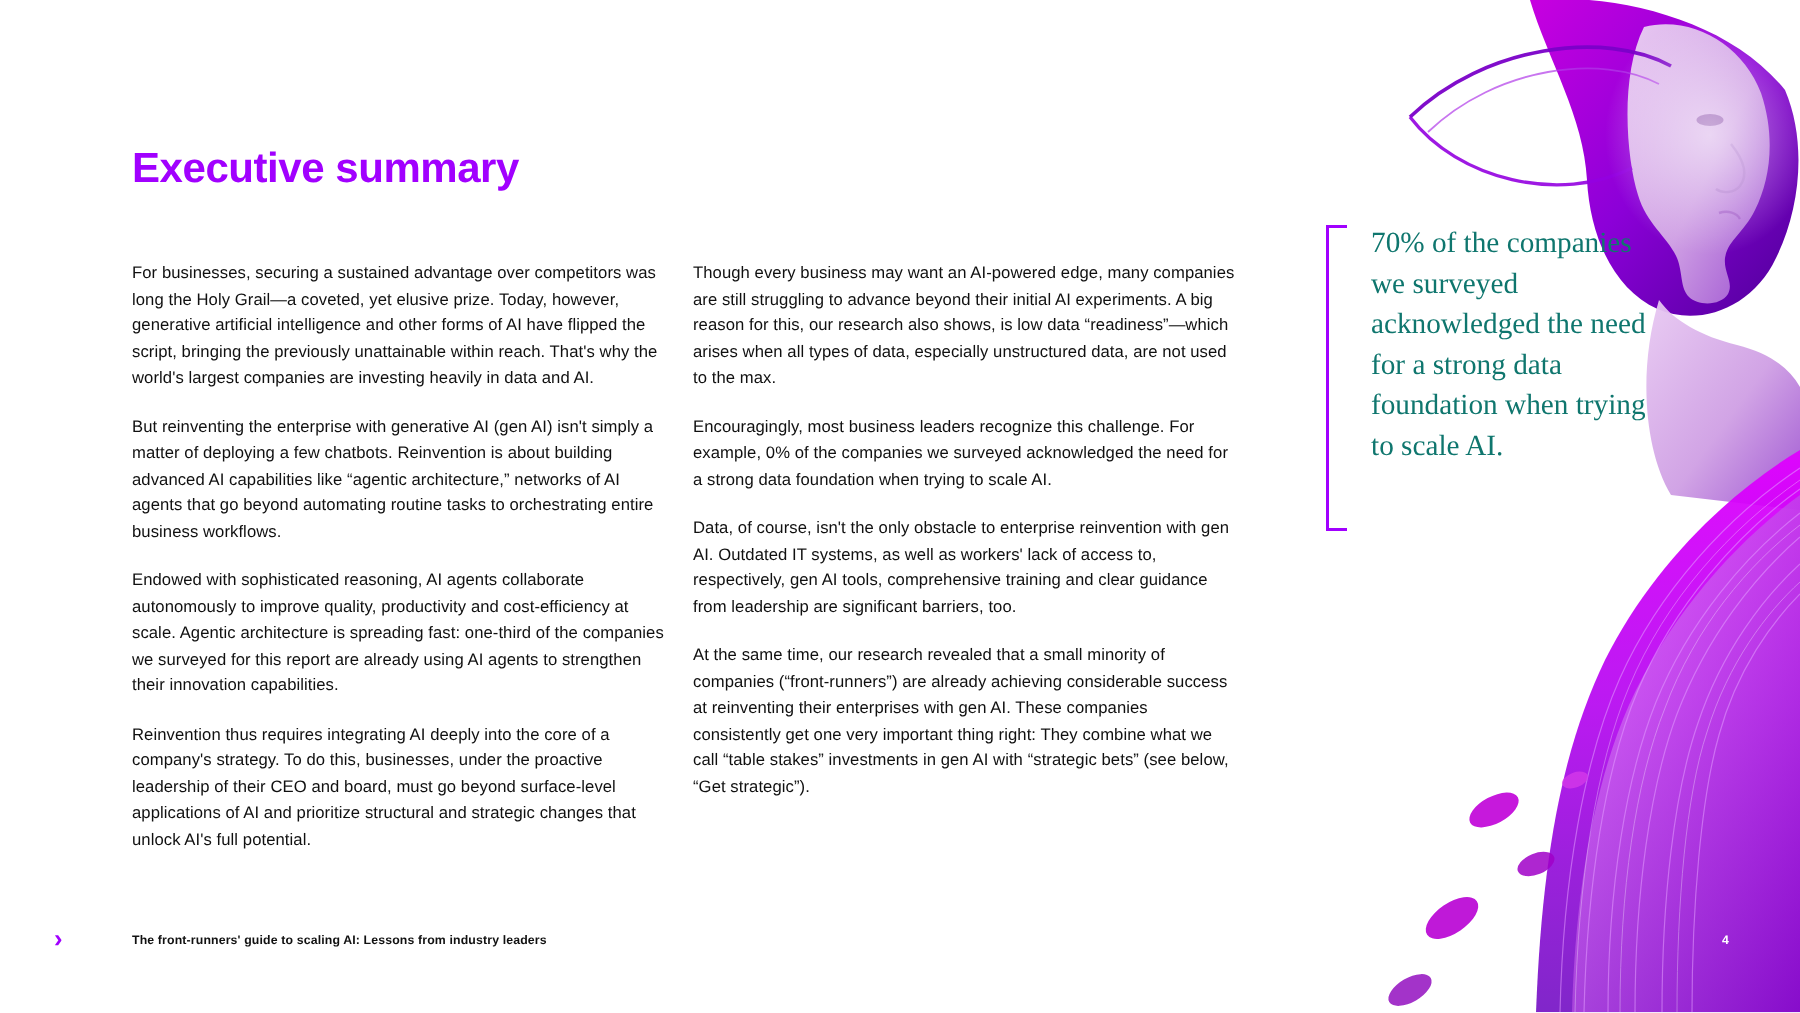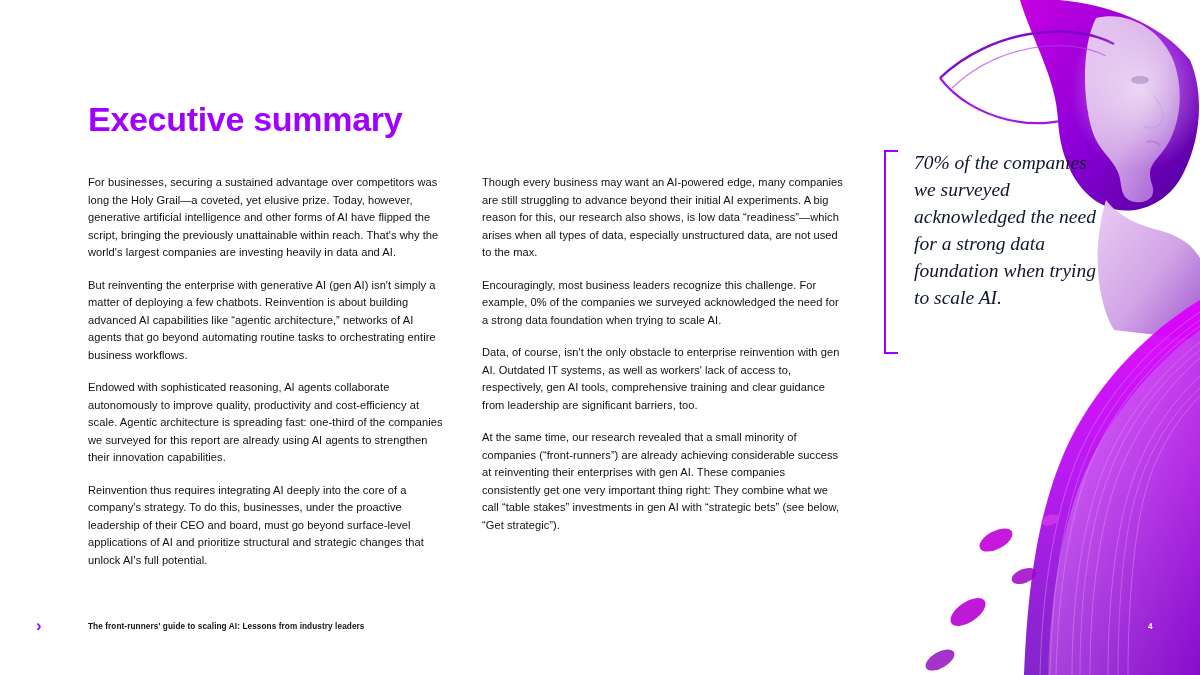--- a/index.html
+++ b/index.html
@@ -31,42 +31,42 @@
     height: 675px;
     overflow: hidden;
   }
   .artwork svg { display: block; }
 
   
   .page-title {
     position: absolute;
     left: 88px;
     top: 78px;
-    font-size: 34px;
+    font-size: 28px;
     font-weight: 700;
     color: #a100ff;
     letter-spacing: -0.3px;
     line-height: 1.1;
   }
 
   
   .col {
     position: absolute;
     top: 142px;
     font-size: 11.1px;
     line-height: 1.58;
     color: #101010;
     letter-spacing: 0.05px;
     margin-top: 32px;
   }
   .col p {
     margin: 0 0 15px 0;
   }
   .col-left  { left: 88px;  width: 362px; }
-  .col-right { left: 482px; width: 362px; }
+  .col-right { left: 462px; width: 362px; }
 
   
   .pullquote-wrap {
     position: absolute;
     left: 884px;
     top: 150px;
     width: 222px;
     display: flex;
   }
   .pullquote-bracket {
@@ -75,22 +75,21 @@
     border-top: 2px solid #a100ff;
     border-bottom: 2px solid #a100ff;
     height: 200px;
     flex: 0 0 12px;
   }
   .pullquote {
     padding-left: 16px;
     font-family: "Liberation Serif", serif;
     font-size: 19.5px;
     line-height: 1.38;
-    color: #0f172a;
-    font-style: italic;
+    color: #0f766e;
   }
 
   
   .footer-chevron {
     position: absolute;
     left: 36px;
     top: 617px;
     color: #a100ff;
     font-size: 17px;
     font-weight: 700;

